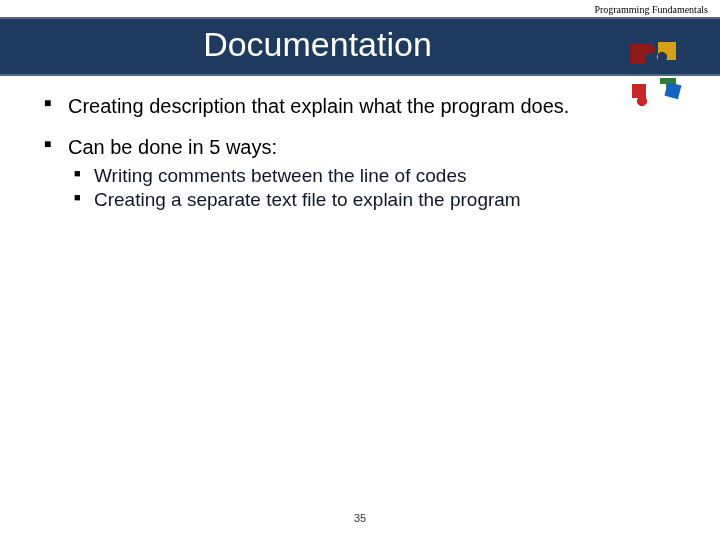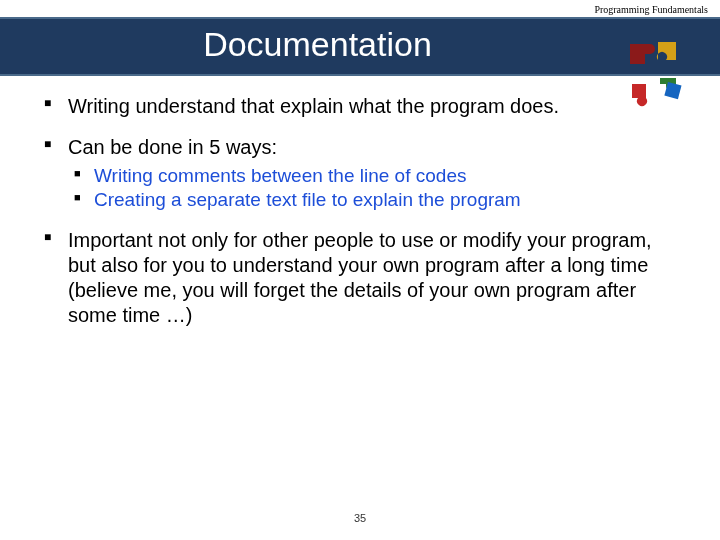--- a/index.html
+++ b/index.html
@@ -6,21 +6,21 @@
     body { width: 720px; height: 540px; font-family: Arial, sans-serif; background: #fff; position: relative; overflow: hidden; }
     .header-label { text-align: right; font-size: 10px; padding: 4px 12px 2px 0; color: #000; font-family: Liberation Serif, serif; }
     .title-bar { background: #1f3a5f; border-top: 2px solid #4a6a8a; border-bottom: 2px solid #4a6a8a; padding: 6px 5px 10px 0; position: relative; }
     .title-bar h1 { color: #fff; font-size: 34px; font-weight: normal; text-align: center; margin-left: -80px; }
     .puzzle-deco { position: absolute; right: 18px; top: 36px; width: 80px; height: 80px; }
     .content { padding: 18px 40px 0 40px; }
     ul.main { list-style: none; }
     ul.main > li { position: relative; padding-left: 28px; margin-bottom: 16px; font-size: 20px; line-height: 1.25; color: #000; }
     ul.main > li::before { content: "■"; position: absolute; left: 4px; top: 2px; font-size: 12px; color: #000; }
     ul.sub { list-style: none; margin-top: 4px; }
-    ul.sub > li { position: relative; padding-left: 26px; font-size: 19px; line-height: 1.25; color: #1d4ed8; }
+    ul.sub > li { position: relative; padding-left: 26px; font-size: 19px; line-height: 1.25; color: #0f172a; }
     ul.sub > li::before { content: "■"; position: absolute; left: 6px; top: 3px; font-size: 11px; color: #000; }
     .page-num { position: absolute; bottom: 16px; left: 0; right: 0; text-align: center; font-size: 11px; color: #333; }
   </style>
 </head>
 <body>
 
 <div class="header-label">Programming Fundamentals</div>
 
 <div class="title-bar">
   <h1>Documentation</h1>
@@ -33,25 +33,24 @@
       <path d="M22 2 h18 v18 h-10 a5 5 0 1 0 -8 0 z" fill="#d4a017" transform="translate(6,-4)"></path>
       <path d="M2 24 h16 v8 a5 5 0 1 1 -10 0 v-2 h-6 z" fill="#2e7d32" transform="translate(28,10)"></path>
       <path d="M0 0 h14 v14 h-14 z" fill="#1565c0" transform="translate(38,38) rotate(15)"></path>
       <path d="M0 22 h14 v14 a5 5 0 1 1 -8 0 h-6 z" fill="#c62828" transform="translate(2,18)"></path>
     </g>
   </svg>
 </div>
 
 <div class="content">
   <ul class="main">
-    <li><span>Writing understand that explain what the program does.</span></li>
+    <li><span>Creating description that explain what the program does.</span></li>
     <li>
       <span>Can be done in 5 ways:</span>
       <ul class="sub">
         <li>Writing comments between the line of codes</li>
         <li>Creating a separate text file to explain the program</li>
       </ul>
     </li>
-    <li><span>Important not only for other people to use or modify your program, but also for you to understand your own program after a long time (believe me, you will forget the details of your own program after some time …)</span></li>
   </ul>
 </div>
 
 <div class="page-num">35</div>
 
 </body></html>

